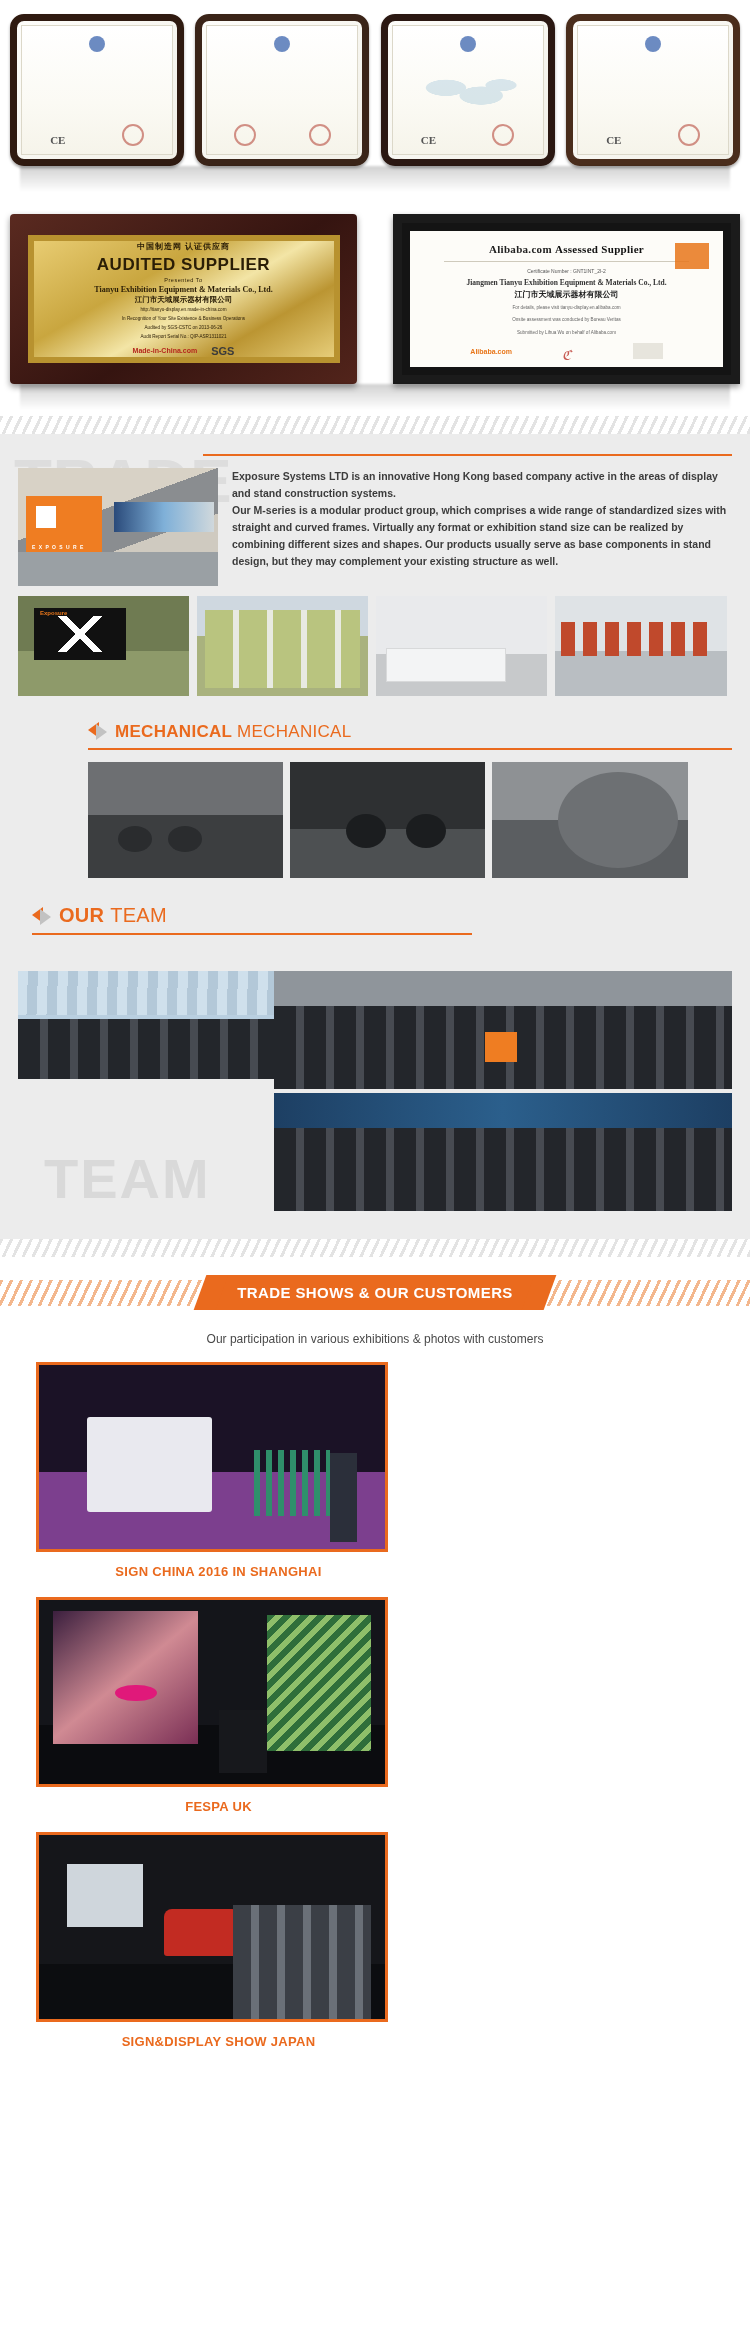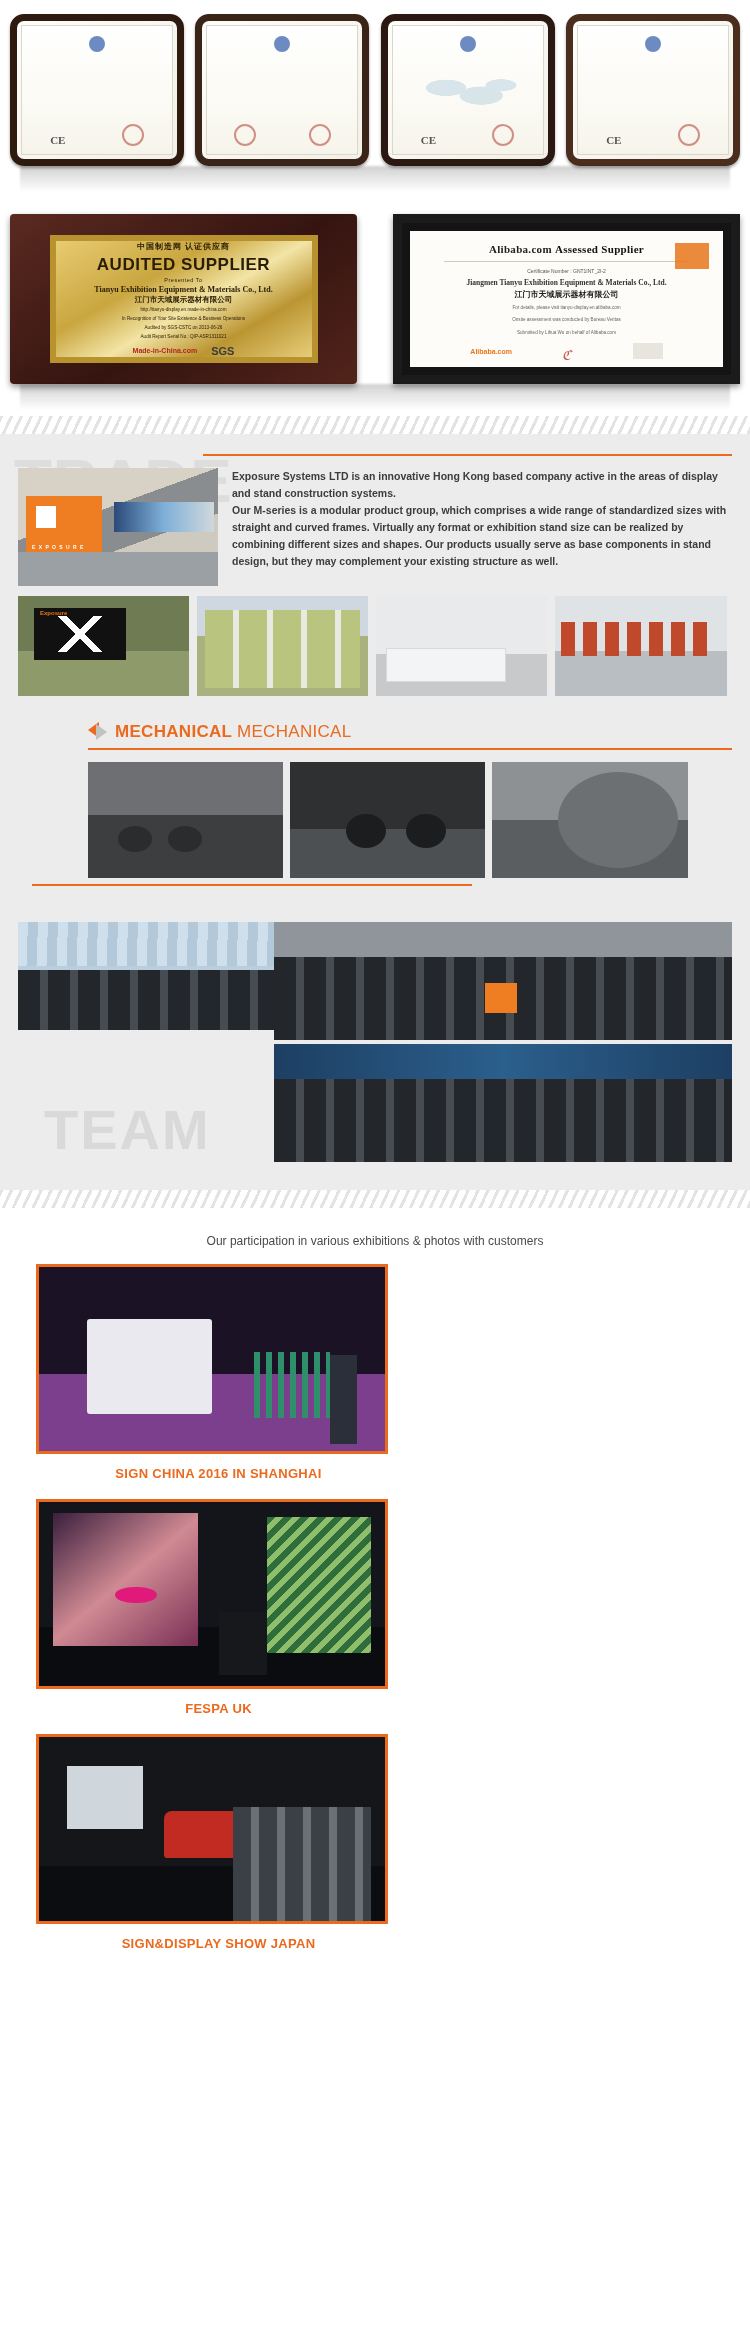--- a/index.html
+++ b/index.html
@@ -73,21 +73,21 @@
 
   .cert-row-2 { display:flex; justify-content:space-between; gap:14px; margin-top:22px; }
   .plaque {
     width:347px; height:170px; position:relative;
     background:linear-gradient(145deg,#5a2a20,#351410 55%,#52241b);
     border-radius:4px;
     box-shadow:0 3px 6px rgba(0,0,0,.4);
     display:flex; align-items:center; justify-content:center;
   }
   .plaque-gold {
-    width:268px;height:128px;
+    width:312px;height:128px;
     background:linear-gradient(150deg,#e8cc72,#c9a63f 35%,#f3e5a6 55%,#bb9532 75%,#e6cd79);
     border:6px solid #b8922f;
     display:flex;flex-direction:column;align-items:center;justify-content:center;
     text-align:center; padding:4px 8px; color:#2a1d06;
   }
   .plaque-gold .cn { font:bold 8px "Liberation Sans",sans-serif; letter-spacing:1px; }
   .plaque-gold .big {
     font:bold 17px "Liberation Sans",sans-serif; letter-spacing:.5px; margin:3px 0 2px;
   }
   .plaque-gold .pres { font-size:5.5px; letter-spacing:.5px; }
@@ -486,20 +486,28 @@
       </div>
       <div class="mph mph2">
         <span class="blob" style="left:56px;top:52px;width:40px;height:34px;background:#1b1d1f"></span>
         <span class="blob" style="left:116px;top:52px;width:40px;height:34px;background:#1b1d1f"></span>
       </div>
       <div class="mph mph3">
         <span class="blob" style="right:10px;top:10px;width:120px;height:96px;background:#6d7073"></span>
       </div>
     </div>
 
+    <div class="sec-head team-head" style="margin-left:14px; padding-top:26px;">
+      <span class="arrow"></span>
+      <span class="arrow-gray"></span>
+      <h2 style="font-size:20px">
+        <span>OUR</span>
+        <span style="font-weight:400">TEAM</span>
+      </h2>
+    </div>
     <div class="sec-rule" style="margin-left:14px; margin-right:260px;"></div>
 
     <div class="team-wrap" style="height:242px;">
       <div class="team-ghost">TEAM</div>
       <div class="team-left" style="margin-top:36px;">
         <div class="roof"></div>
         <div class="ppl" style="height:56%"></div>
       </div>
       <div class="team-right">
         <div class="tr1">
@@ -510,20 +518,25 @@
           <div class="wall"></div>
             <div class="ppl"></div>
         </div>
       </div>
     </div>
   </section>
 
   <div class="hatch"></div>
 
   <section class="trade">
+    <div class="ribbon-row">
+      <div class="ribbon-hatch"></div>
+      <div class="ribbon">TRADE SHOWS &amp; OUR CUSTOMERS</div>
+      <div class="ribbon-hatch"></div>
+    </div>
 
     <div class="trade-sub">Our participation in various exhibitions &amp; photos with customers</div>
 
     <div class="show-grid">
 
       <div class="show-cell">
         <div class="show-img sc1">
           <span class="booth"></span>
             <span class="city"></span>
             <span class="person"></span>

